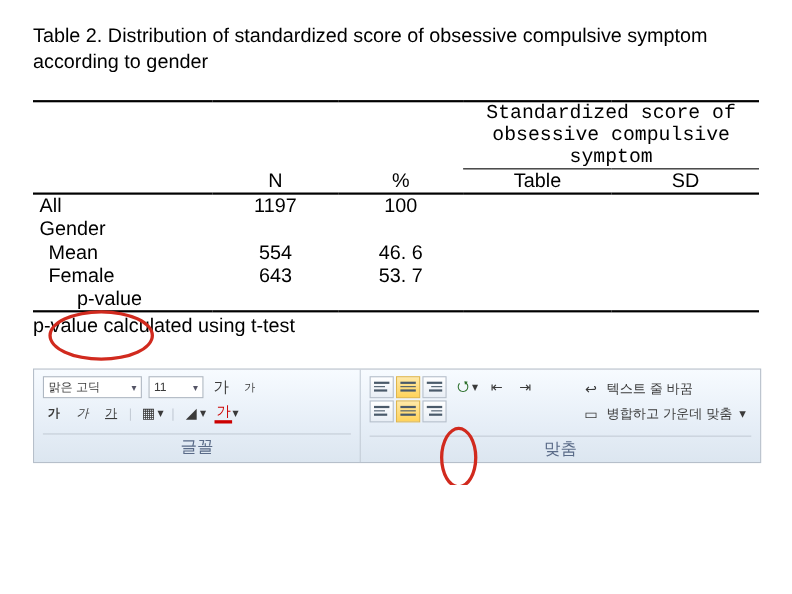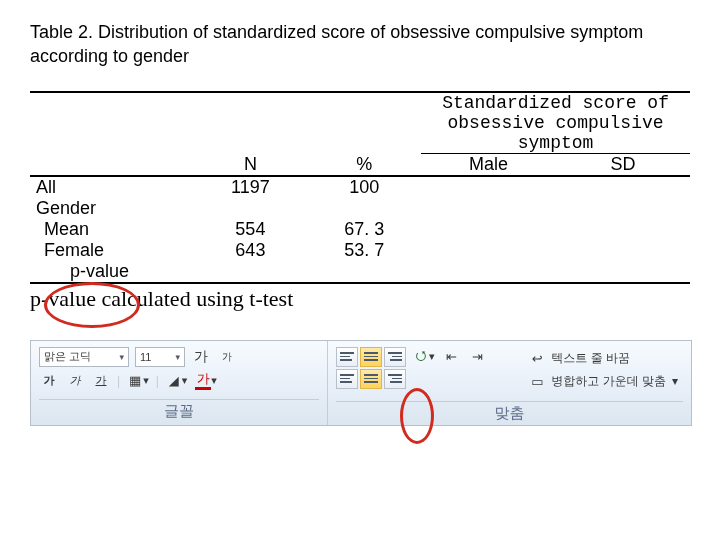--- a/index.html
+++ b/index.html
@@ -15,21 +15,21 @@
   .table-wrap { width: 660px; }
   .title { font-size: 18px; line-height: 1.35; margin-bottom: 22px; }
   table { border-collapse: collapse; width: 100%; font-size: 18px; }
   td, th { padding: 0 6px; vertical-align: bottom; font-weight: normal; text-align: center; }
   .left { text-align: left; }
   .rule-top td, .rule-top th { border-top: 2px solid #000; }
   .rule-bottom td, .rule-bottom th { border-bottom: 2px solid #000; }
   .thin-bottom { border-bottom: 1.5px solid #000; font-family: Liberation Mono, monospace; }
   .indent1 { padding-left: 14px; }
   .indent2 { padding-left: 40px; }
-  .footnote { font-size: 22px; margin-top: 2px; font-family: Liberation Serif, serif; }
+  .footnote { font-size: 18px; margin-top: 2px; }
   .red-oval {
     position: absolute;
     border: 3px solid #d12a1e;
     border-radius: 50%;
     pointer-events: none;
   }
   .oval1 { width: 90px; height: 40px; left: 44px; top: 282px; }
   .oval2 { width: 28px; height: 50px; left: 400px; top: 388px; }
 
   
@@ -101,41 +101,41 @@
         <tr class="rule-top">
       <td class="left" style="width:160px"></td>
       <td style="width:110px"></td>
       <td style="width:110px"></td>
       <td colspan="2" class="thin-bottom">Standardized score of obsessive compulsive symptom</td>
     </tr>
     <tr class="rule-bottom">
       <td class="left"></td>
       <td>N</td>
       <td>%</td>
-      <td style="width:130px">Male</td>
+      <td style="width:130px">Table</td>
       <td style="width:130px">SD</td>
     </tr>
     <tr>
       <td class="left">All</td>
       <td>1197</td>
       <td>100</td>
       <td></td>
           <td></td>
     </tr>
     <tr>
       <td class="left">Gender</td>
       <td></td>
           <td></td>
           <td></td>
           <td></td>
     </tr>
     <tr>
       <td class="left indent1">Mean</td>
       <td>554</td>
-      <td>67. 3</td>
+      <td>46. 6</td>
       <td></td>
           <td></td>
     </tr>
     <tr>
       <td class="left indent1">Female</td>
       <td>643</td>
       <td>53. 7</td>
       <td></td>
           <td></td>
     </tr>

